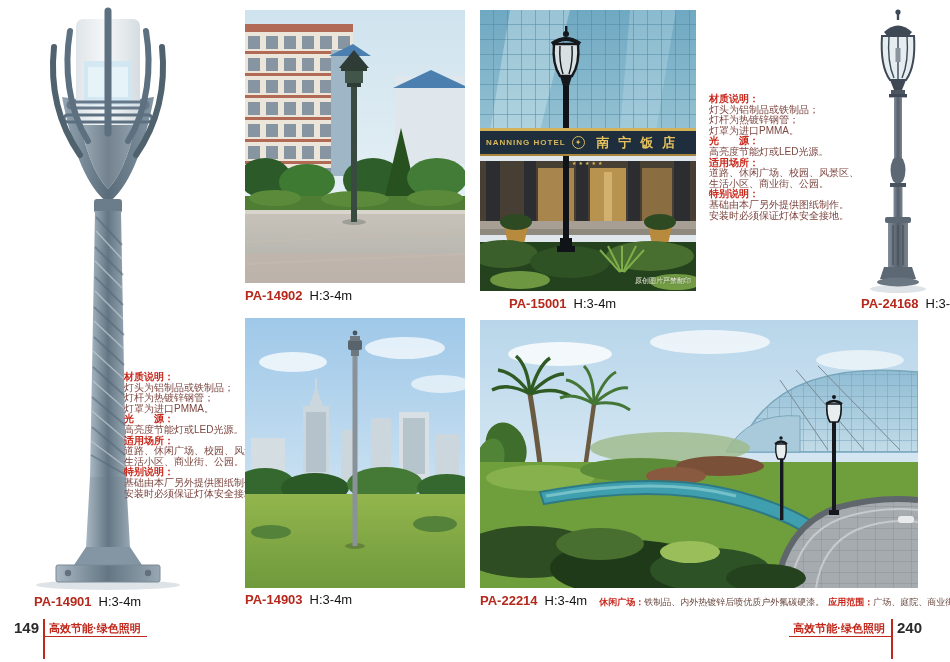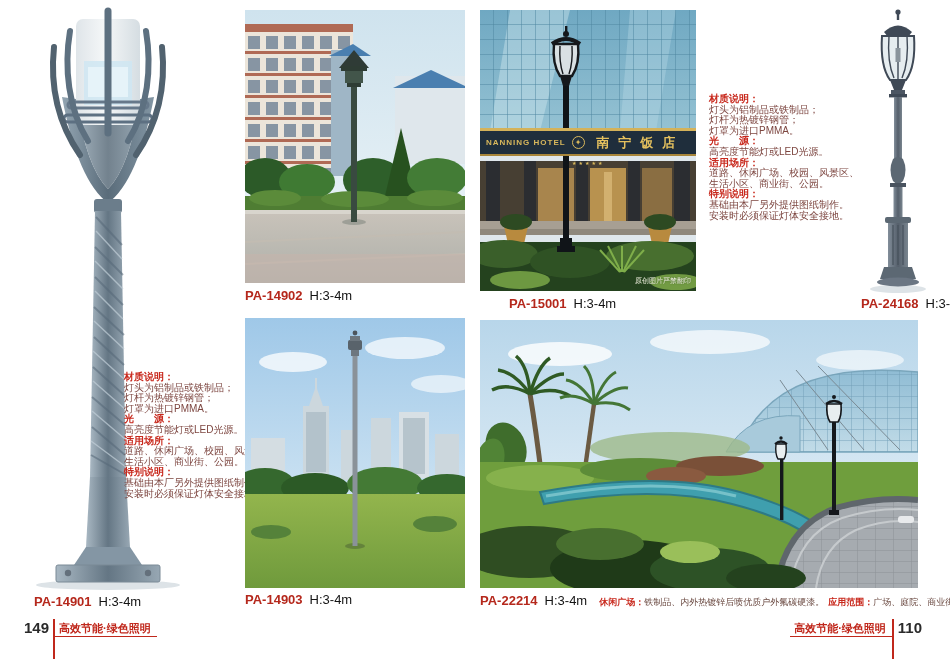--- a/index.html
+++ b/index.html
@@ -15,21 +15,21 @@
   .caption .hh{color:#141414;}
   .caption .tech{font-size:9px;margin-left:12px;}
   .caption .tech-label{color:#c8281c;font-weight:bold;}
   .caption .tech-text{color:#6b4a42;margin-right:4px;}
 
   .spec-block{position:absolute;font-size:10px;line-height:10.6px;white-space:nowrap;}
   .spec-title{color:#c8281c;font-weight:bold;}
   .spec-line{color:#7d4640;}
 
   .footer{position:absolute;top:619px;display:flex;align-items:flex-start;}
-  .footer.left{left:20px;}
+  .footer.left{left:10px;}
   .footer.right{right:24px;}
   .f-num{font-size:15px;font-weight:bold;color:#2a2a2a;line-height:17px;padding:0 4px;}
   .f-line{width:2px;height:40px;background:#c0281c;}
   .f-slogan{font-size:11px;font-weight:bold;color:#c0281c;border-bottom:1px solid #c0281c;
             padding:4px 6px 3px 4px;line-height:10px;}
 
   .hotel-sign{position:absolute;left:0;right:0;top:118px;height:28px;background:#1f2e3c;
               border-top:3px solid #d4b25a;border-bottom:2px solid #a8863b;
               display:flex;align-items:center;padding:0 6px;box-sizing:border-box;gap:6px;}
   .hotel-en{color:#d9b85c;font-size:8px;font-weight:bold;letter-spacing:1px;white-space:nowrap;}
@@ -481,16 +481,16 @@
   </div>
 
   <div class="footer left">
     <span class="f-num">149</span>
     <span class="f-line"></span>
     <span class="f-slogan">高效节能·绿色照明</span>
   </div>
   <div class="footer right">
     <span class="f-slogan">高效节能·绿色照明</span>
     <span class="f-line"></span>
-    <span class="f-num">110</span>
+    <span class="f-num">240</span>
   </div>
 
 </div>
 
 </body></html>

